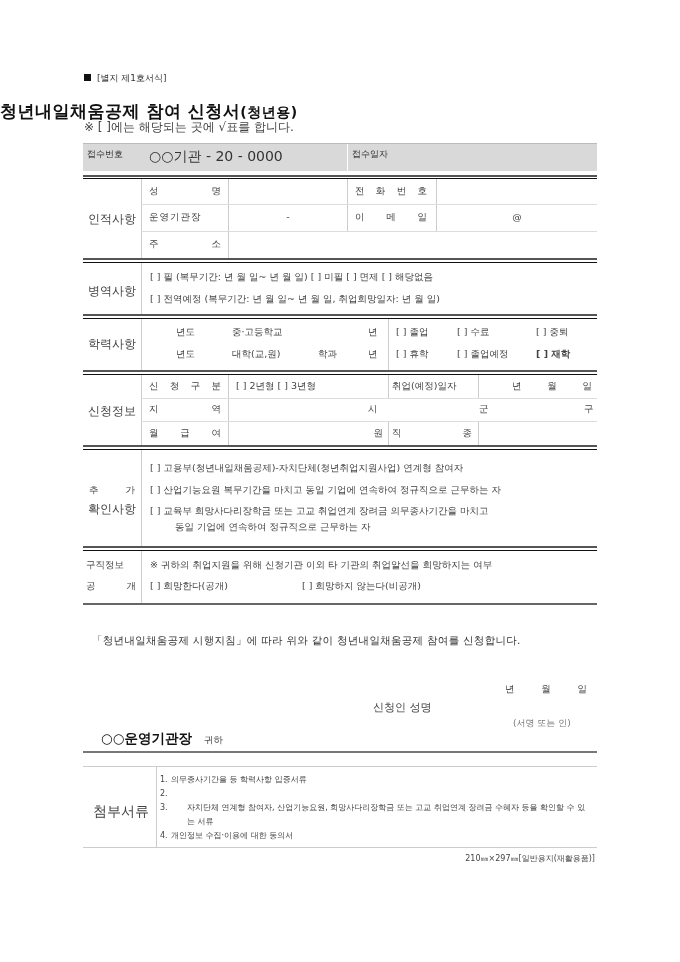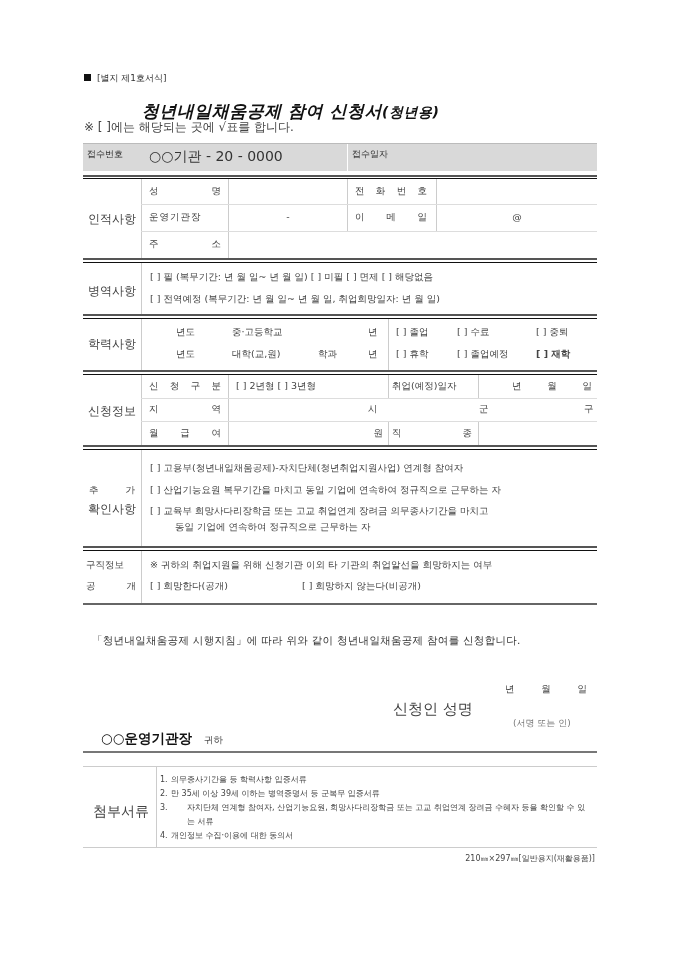--- a/index.html
+++ b/index.html
@@ -1,21 +1,21 @@
 <!DOCTYPE html>
 <html><head>
 <meta charset="utf-8">
 <style>
   html, body { margin:0; padding:0; background:#ffffff; }
   body { width:680px; height:962px; position:relative; overflow:hidden;
          font-family:"DejaVu Sans", "Liberation Sans", sans-serif; color:#333; }
   .abs { position:absolute; }
   .form-id { left:84px; top:72px; font-size:9px; color:#333; }
   .form-id .sq { display:inline-block; width:7px; height:7px; background:#111; margin-right:6px; vertical-align:0px; }
-  .title { left:0; width:581px; top:100px; text-align:center; font-size:17px; font-weight:bold; color:#111; letter-spacing:0.5px;font-style:italic; }
+  .title { left:0; width:581px; top:100px; text-align:left; font-size:17px; font-weight:bold; color:#111; letter-spacing:0.5px; }
   .title .sub { font-size:14px; }
   .note { left:84px; top:119px; font-size:12px; color:#444; }
 
   
   .receipt { left:83px; top:143px; width:514px; height:27px; background:#d9d9d9; border-top:1px solid #bbb; }
   .receipt .c1 { position:absolute; left:4px; top:4px; font-size:9px; }
   .receipt .c2 { position:absolute; left:66px; top:4px; font-size:14px; }
   .receipt .div { position:absolute; left:264px; top:0; width:1px; height:27px; background:#fff; }
   .receipt .c3 { position:absolute; left:269px; top:4px; font-size:9px; }
 
@@ -23,21 +23,21 @@
   .thick { height:2px; background:#555; }
   .thin { height:1px; background:#111; }
 
   .sec-label { position:absolute; left:83px; width:58px; text-align:center; font-size:12px; color:#444; }
   .vline { position:absolute; width:1px; background:#ccc; }
   .txt { position:absolute; font-size:9.5px; color:#444; white-space:nowrap; }
   .spread { display:flex; justify-content:space-between; }
 
   .statement { left:92px; top:634px; font-size:10.5px; color:#333; letter-spacing:0.3px; }
   .date-line { left:505px; top:683px; width:82px; font-size:9.5px; color:#444; }
-  .applicant { left:393px; top:700px; font-size:15px; color:#444; }
+  .applicant { left:373px; top:700px; font-size:11px; color:#444; }
   .sig { left:513px; top:717px; font-size:9px; color:#777; }
   .recipient { left:101px; top:730px; font-size:13.5px; font-weight:bold; color:#111; }
   .recipient .to { font-size:9.5px; font-weight:normal; color:#444; margin-left:12px; }
 
   .attach-label { left:83px; top:803px; width:76px; text-align:center; font-size:14px; color:#444; }
   .attach-list { left:160px; top:773px; width:432px; font-size:8px; color:#444; line-height:14px; }
   .attach-list .li { display:flex; }
   .attach-list .num { width:11px; flex:none; }
   .paper { left:330px; top:853px; width:265px; text-align:right; font-size:8px; color:#444; }
 </style>
@@ -213,21 +213,20 @@
 <div class="hline" style="top:766px; height:1px; background:#ccc;"></div>
 <div class="vline" style="left:156px; top:767px; height:80px;"></div>
 <div class="abs attach-label">첨부서류</div>
 <div class="abs attach-list">
   <div class="li">
       <span class="num">1.</span>
       <span>의무종사기간을 등 학력사항 입증서류</span>
     </div>
   <div class="li">
       <span class="num">2.</span>
-      <span>만 35세 이상 39세 이하는 병역증명서 등 군복무 입증서류</span>
     </div>
   <div class="li">
       <span class="num">3.</span>
       <span style="white-space:normal;margin-left:16px;">자치단체 연계형 참여자, 산업기능요원, 희망사다리장학금 또는 고교 취업연계 장려금 수혜자 등을 확인할 수 있는 서류</span>
     </div>
   <div class="li">
       <span class="num">4.</span>
       <span>개인정보 수집·이용에 대한 동의서</span>
     </div>
 </div>

